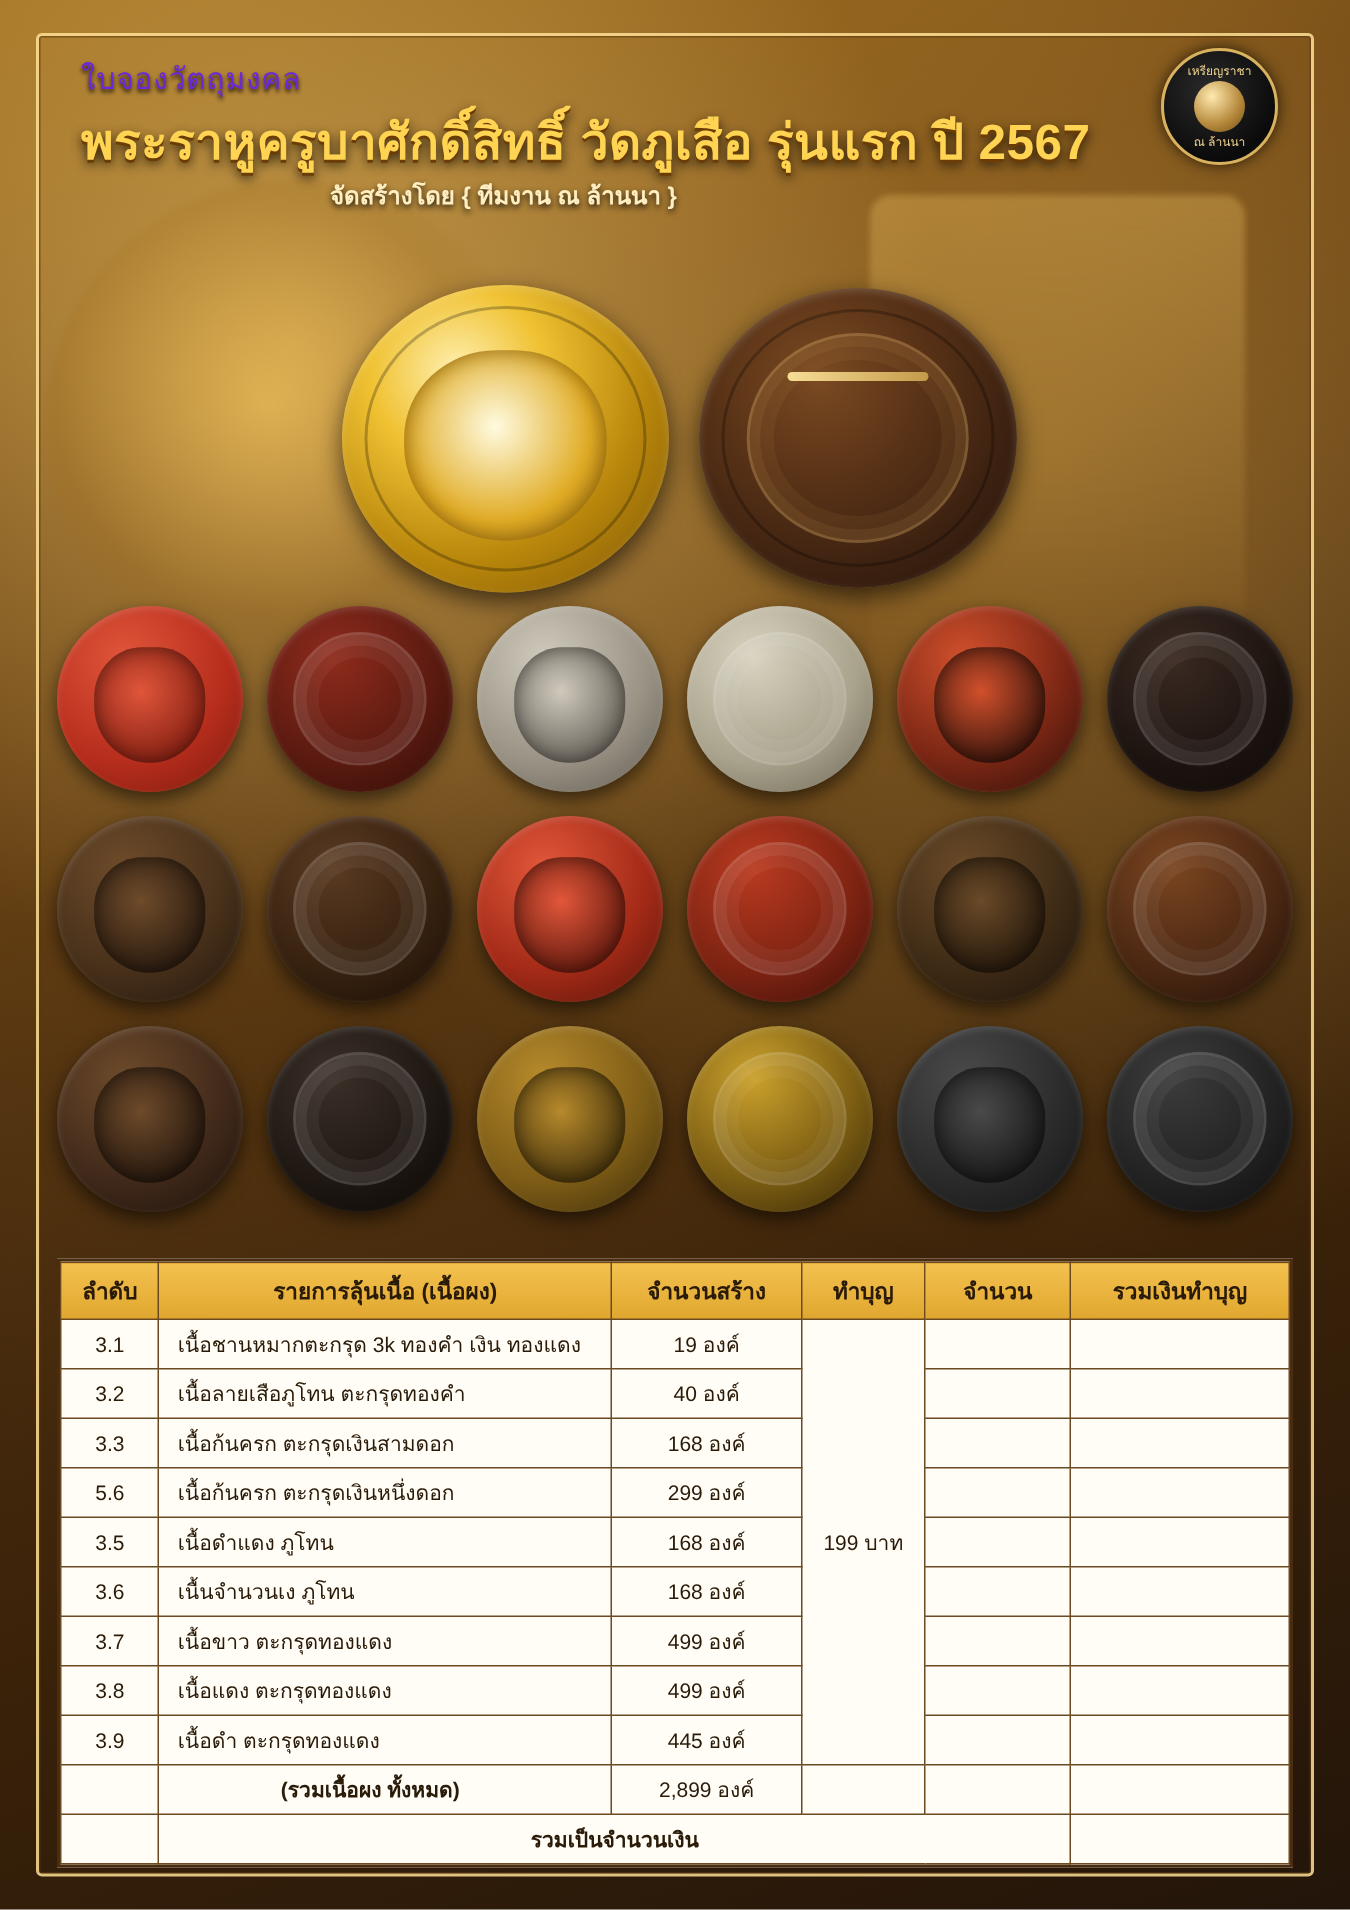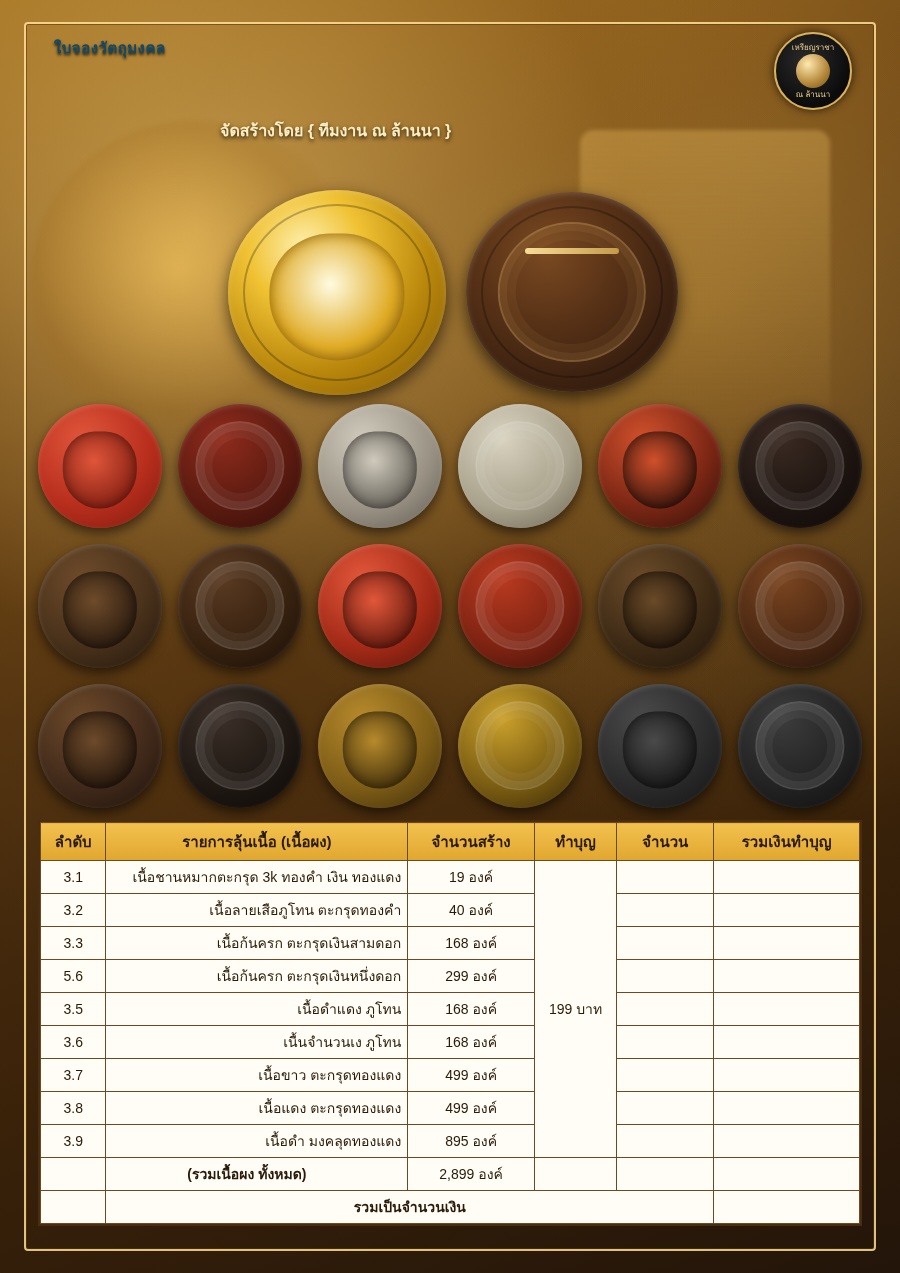--- a/index.html
+++ b/index.html
@@ -44,21 +44,21 @@
     box-shadow: 0 0 0 1px rgba(90,55,12,0.6) inset;
   }
 
   
   .header {
     position: absolute;
     left: 40px; top: 30px; width: 820px; height: 140px;
   }
   .kicker {
     position: absolute; left: 14px; top: 6px;
-    font-size: 15px; font-weight: bold; color: #0c4a6e;
+    font-size: 20px; font-weight: normal; color: #6d28d9;
     text-shadow: 0 2px 3px rgba(0,0,0,.85);
     letter-spacing: .5px;
   }
   .title {
     position: absolute; left: 14px; top: 38px; width: 740px;
     font-size: 33px; font-weight: bold;
     color: #ffd453;
     text-shadow: 0 2px 0 #6b3d05, 0 3px 8px rgba(0,0,0,.8);
     letter-spacing: .3px;
     white-space: nowrap;
@@ -145,40 +145,40 @@
   }
   .gcoin .y {
     position: absolute; left: 50%; top: 50%; transform: translate(-50%,-50%);
     width: 72%; height: 72%; border-radius: 50%;
     border: 2px solid rgba(255,255,255,.18);
     box-shadow: 0 0 0 7px rgba(255,255,255,.07) inset, 0 0 0 15px rgba(255,255,255,.05) inset;
   }
 
   
   .table-wrap {
-    position: absolute; left: 38px; top: 820px; width: 824px;
+    position: absolute; left: 38px; top: 839px; width: 824px;
     border: 2px solid #4a2c10;
     background: #fffdf6;
   }
   table {
     width: 100%; border-collapse: collapse;
     font-size: 14px; color: #2a1a08;
   }
   th, td {
     border: 1px solid #6b4a22;
     padding: 5px 6px;
     text-align: center;
     height: 31px;
   }
   thead th {
     background: linear-gradient(180deg, #f3c14e, #e0a72f);
     font-size: 15px; font-weight: bold; color: #2a1a08;
     height: 38px;
   }
-  td.desc { text-align: right; padding-left: 12px; }
+  td.desc { text-align: left; padding-left: 12px; }
   td.total-label { text-align: center; padding-right: 26px; font-weight: bold; }
   td.grand { text-align: center; font-weight: bold; }
   .c-no { width: 62px; }
   .c-desc { width: 286px; }
   .c-qty { width: 120px; }
   .c-merit { width: 78px; }
   .c-amount { width: 92px; }
   .c-total { width: 138px; }
   td.blank { background: #fffdf6; }
 </style>
@@ -187,20 +187,21 @@
 
 <div id="page">
 
   <div class="bg-motif bg-face"></div>
   <div class="bg-motif bg-pillar"></div>
 
   <div class="frame"></div>
 
   <div class="header">
     <div class="kicker">ใบจองวัตถุมงคล</div>
+    <div class="title">พระราหูครูบาศักดิ์สิทธิ์ วัดภูเสือ รุ่นแรก ปี 2567</div>
     <div class="subtitle">จัดสร้างโดย { ทีมงาน ณ ล้านนา }</div>
     <div class="logo">
       <div class="logo-top">เหรียญราชา</div>
       <div class="logo-mark"></div>
       <div class="logo-bot">ณ ล้านนา</div>
     </div>
   </div>
 
   <div class="hero">
     <div class="coin hero-front">
@@ -336,22 +337,22 @@
           </tr>
           <tr>
             <td class="c-no">3.8</td>
             <td class="c-desc desc">เนื้อแดง ตะกรุดทองแดง</td>
             <td class="c-qty">499 องค์</td>
             <td class="c-amount blank"></td>
             <td class="c-total blank"></td>
           </tr>
           <tr>
             <td class="c-no">3.9</td>
-            <td class="c-desc desc">เนื้อดำ มงคลุดทองแดง</td>
-            <td class="c-qty">895 องค์</td>
+            <td class="c-desc desc">เนื้อดำ ตะกรุดทองแดง</td>
+            <td class="c-qty">445 องค์</td>
             <td class="c-amount blank"></td>
             <td class="c-total blank"></td>
           </tr>
           <tr>
             <td class="c-no"></td>
             <td class="c-desc total-label">(รวมเนื้อผง ทั้งหมด)</td>
             <td class="c-qty">2,899 องค์</td>
             <td class="c-merit blank"></td>
             <td class="c-amount blank"></td>
             <td class="c-total blank"></td>

